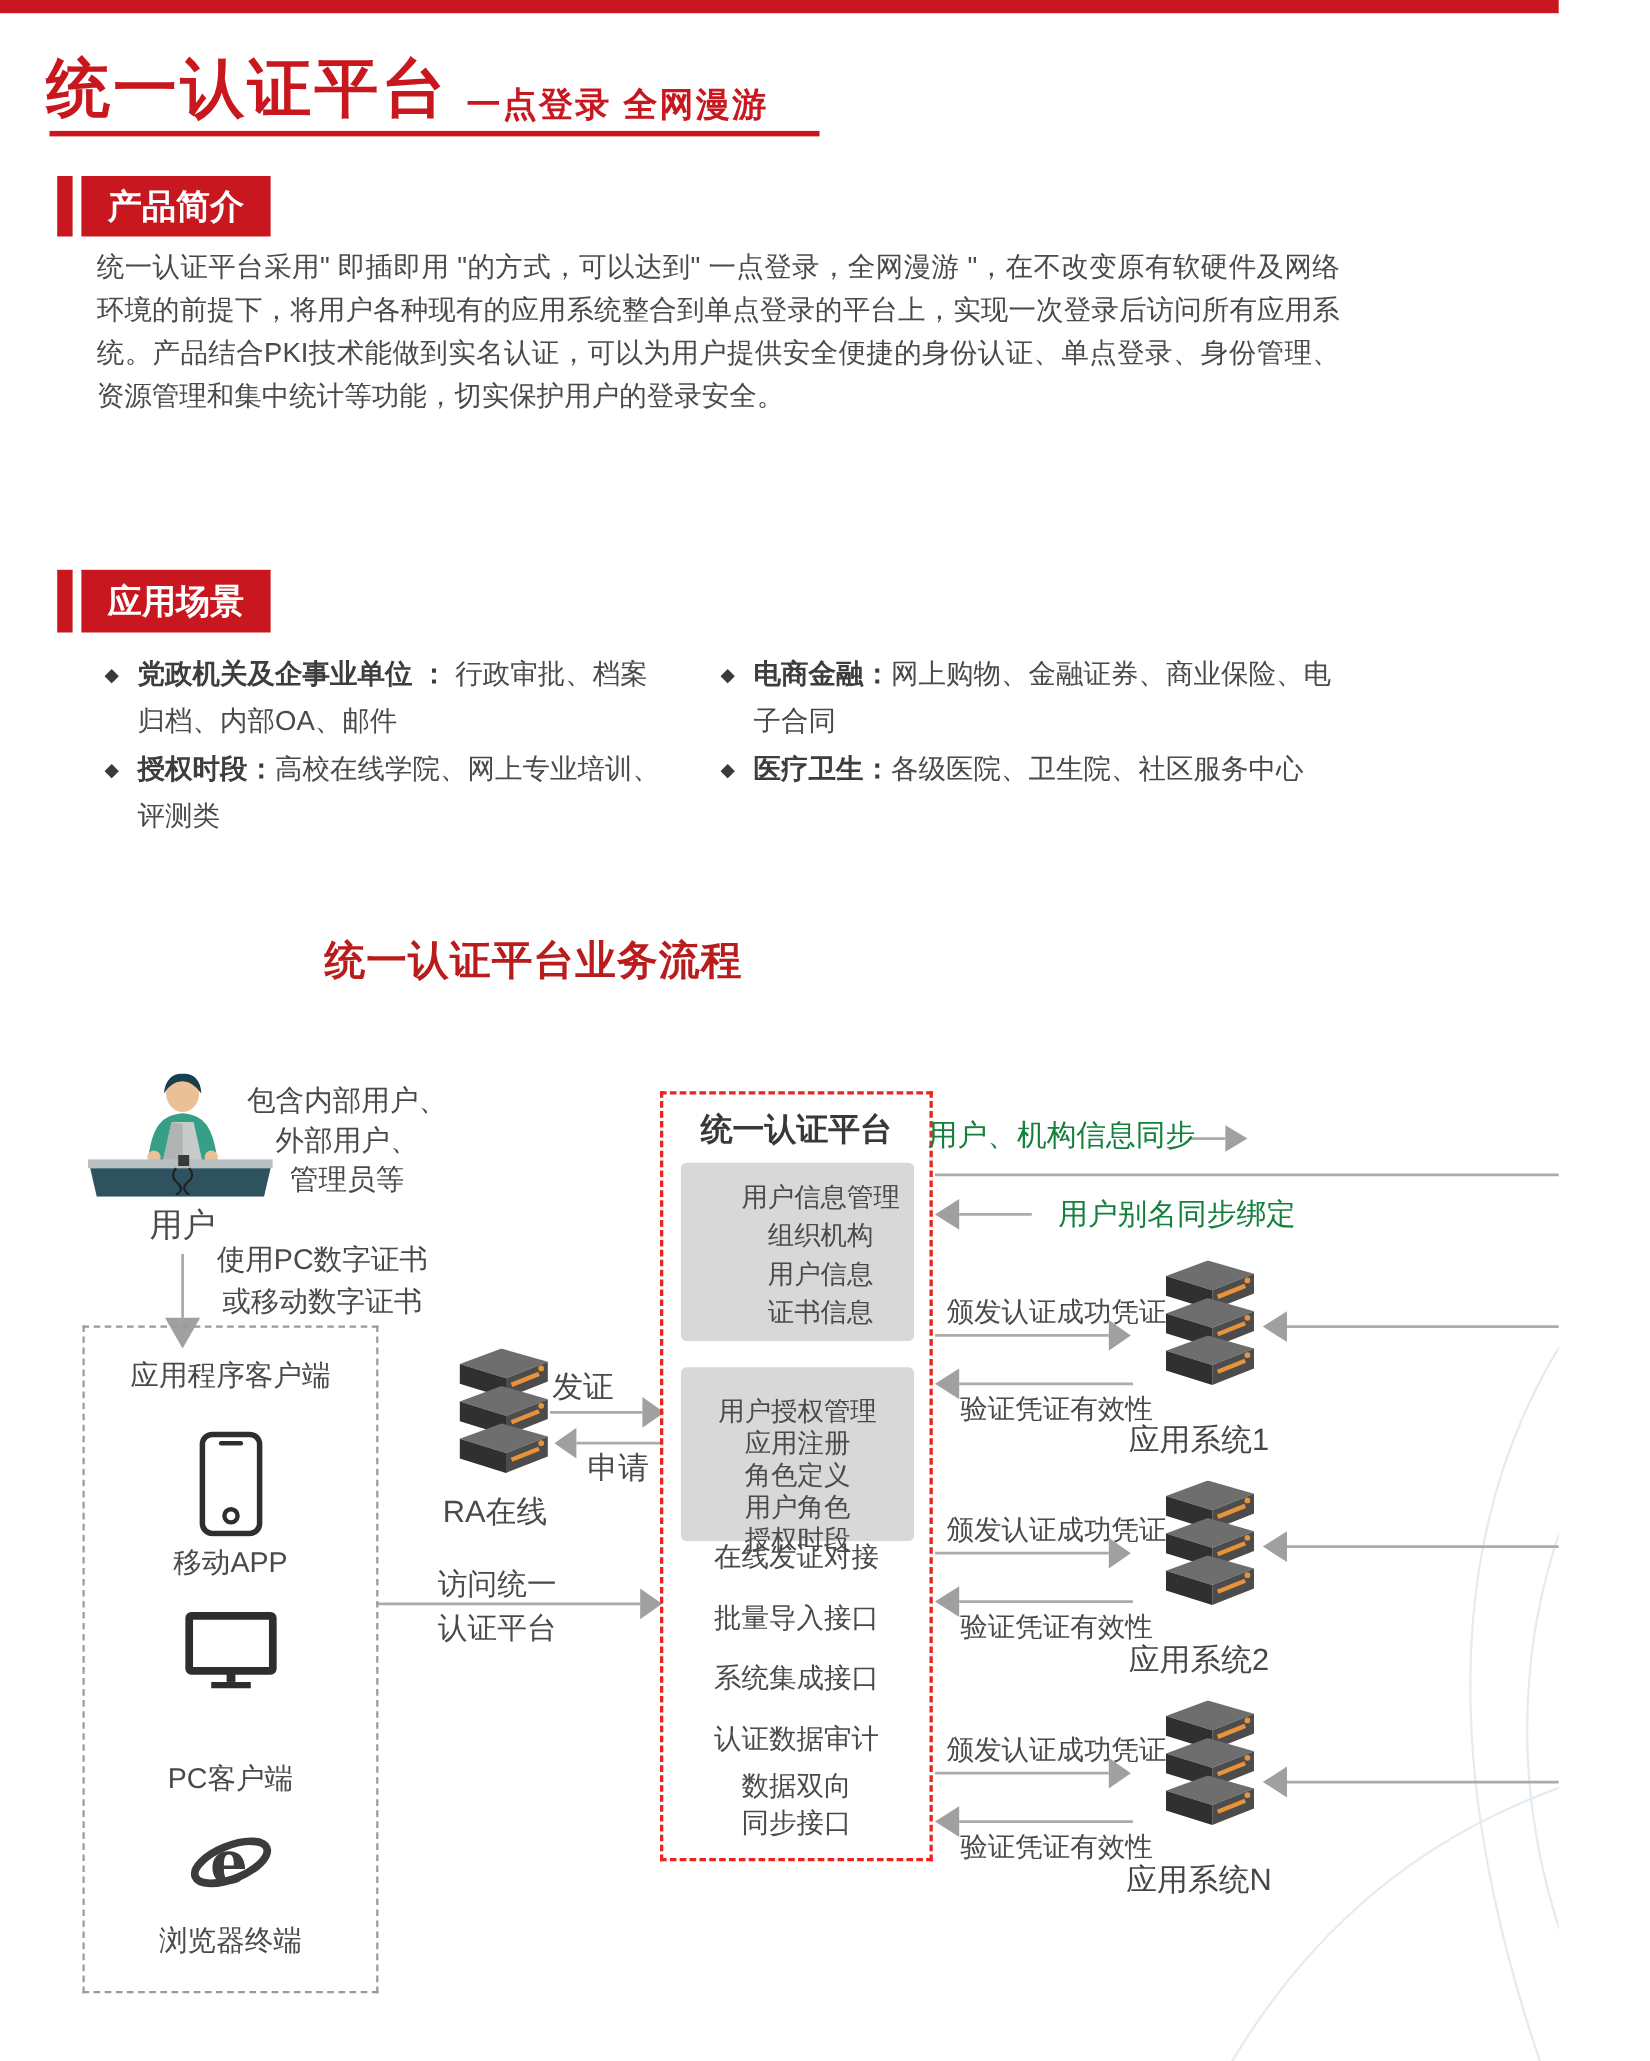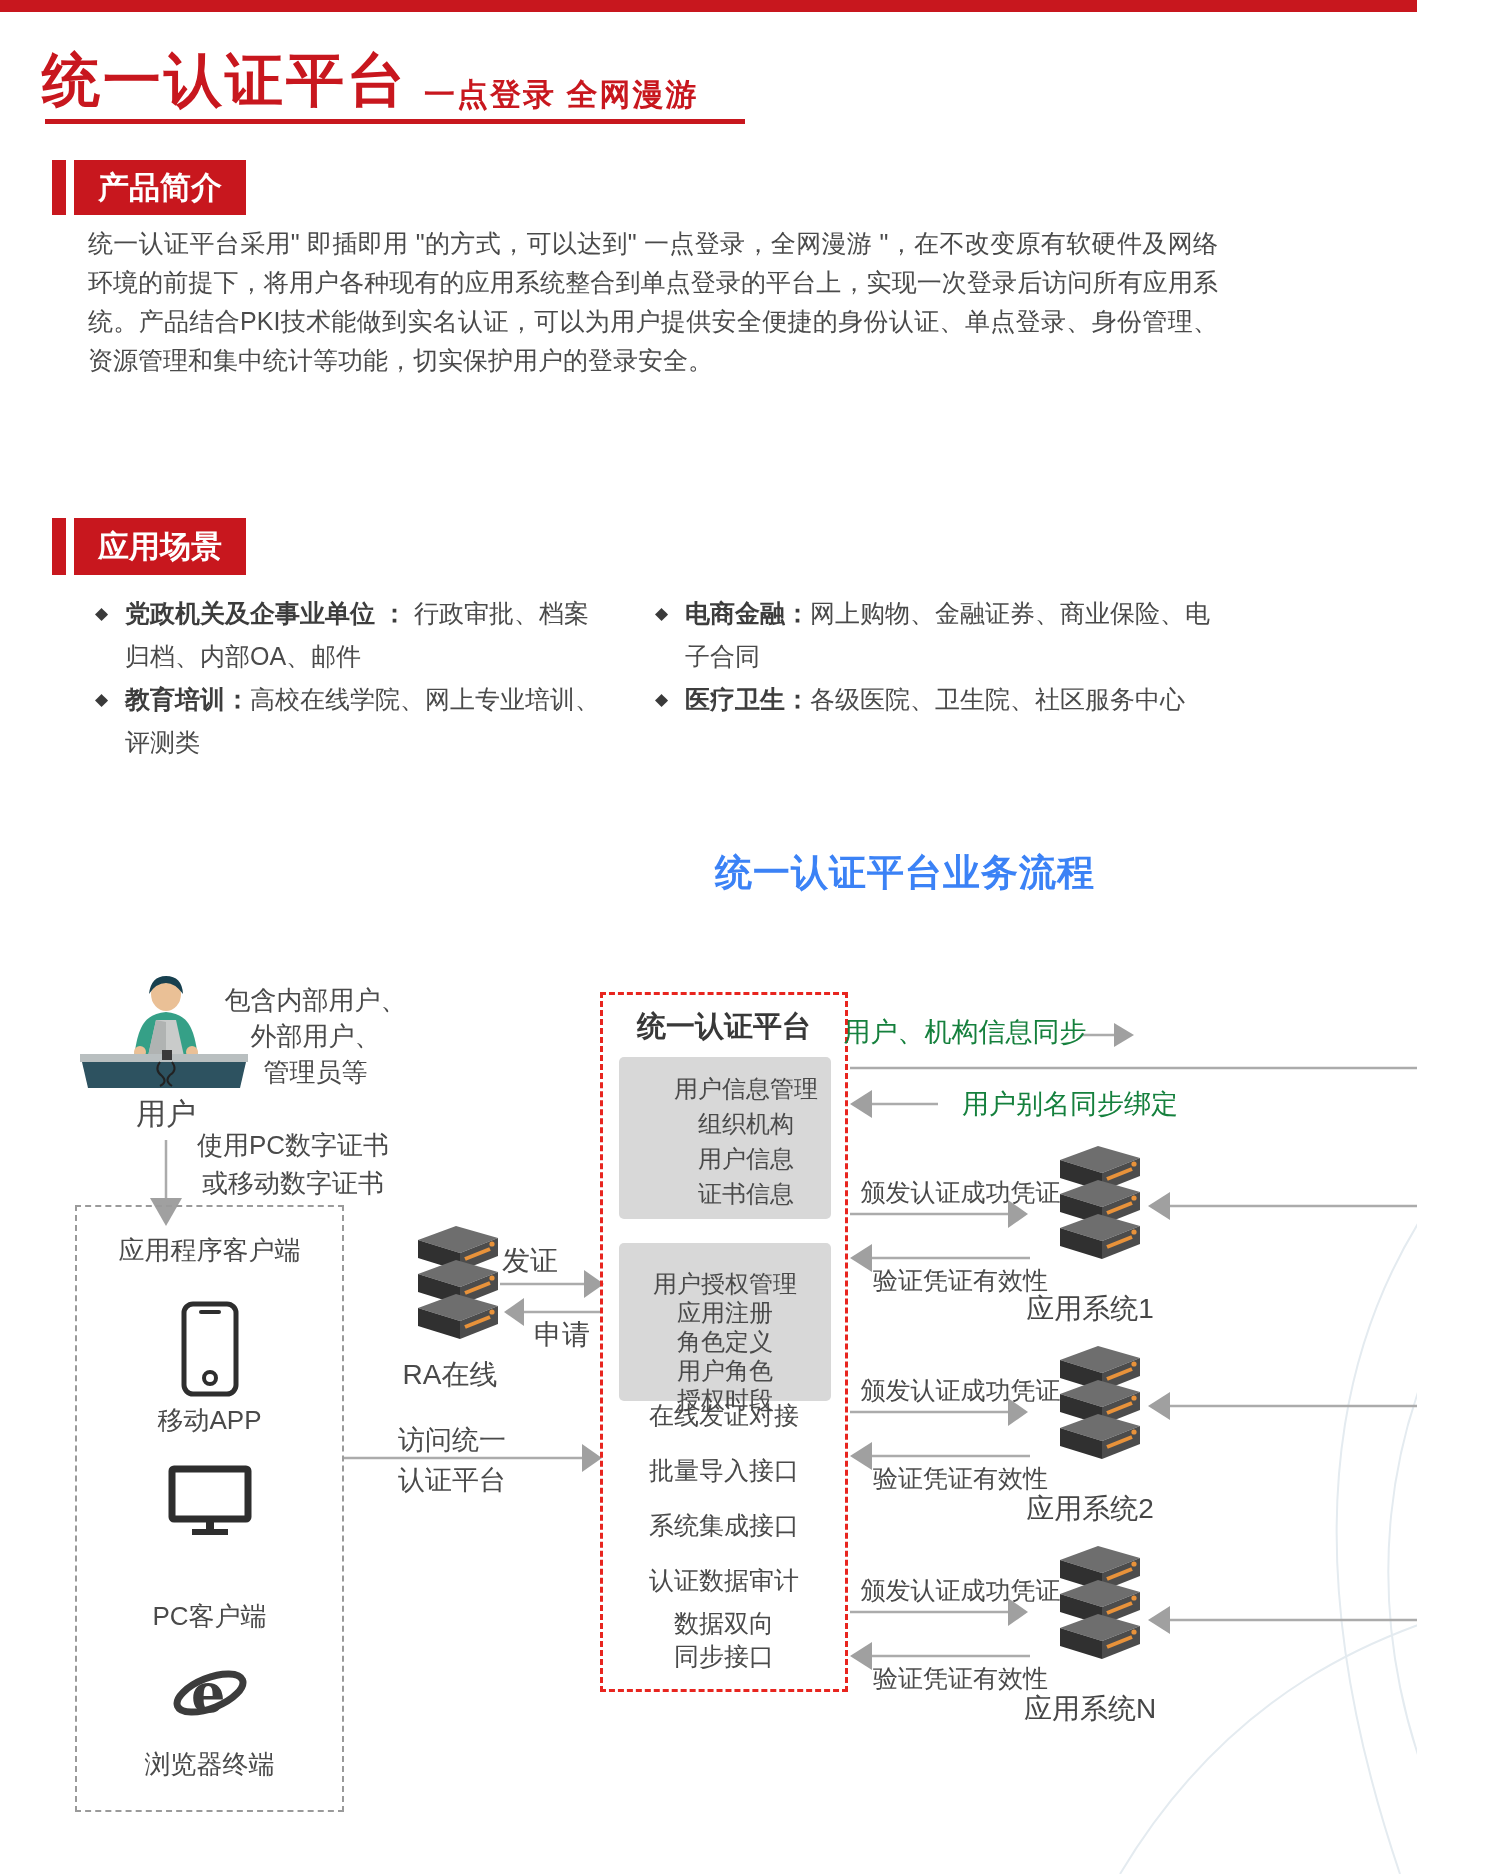--- a/index.html
+++ b/index.html
@@ -18,21 +18,21 @@
   .section-box{width:172px;background:#c8171e;color:#ffffff;font-size:31px;font-weight:bold;
     text-align:center;display:flex;align-items:center;justify-content:center;}
   
   .intro-body{left:88px;top:224px;width:1130px;font-size:25px;line-height:39px;color:#4a4a4a;text-align:justify;}
   
   .bullet-col{font-size:25px;line-height:43px;color:#4a4a4a;}
   .bullet-item{position:relative;padding-left:30px;}
   .bullet-glyph{position:absolute;left:0;top:0;font-size:17px;color:#3a3a3a;}
   .bullet-label{font-weight:bold;color:#3d3d3d;}
   
-  .dg-title{left:295px;top:848px;width:800px;text-align:right;font-size:37px;font-weight:bold;color:#3b82f6;letter-spacing:1px;}
+  .dg-title{left:295px;top:848px;width:800px;text-align:left;font-size:37px;font-weight:bold;color:#b91c1c;letter-spacing:1px;}
   .dg-text{color:#4a4a4a;}
   .center-text{text-align:center;}
   .client-box{left:75px;top:1205px;width:265px;height:603px;border:2px dashed #9a9a9a;}
   .client-box .inner{position:absolute;left:50%;transform:translateX(-50%);white-space:nowrap;}
   .platform-box{left:600px;top:992px;width:248px;height:700px;border:3px dashed #e8251f;box-sizing:border-box;}
   .platform-box .inner{position:absolute;left:0;width:100%;text-align:center;}
   .gray-panel{position:absolute;left:16px;width:212px;background:#d8d8d8;border-radius:5px;text-align:center;font-size:24px;color:#4a4a4a;}
   .gp1{top:62px;height:162px;line-height:35px;padding-top:14px;box-sizing:border-box;padding-left:42px;}
   .gp2{top:248px;height:158px;line-height:29px;padding-top:26px;box-sizing:border-box;}
   .pf-item{font-size:25px;}
@@ -128,21 +128,21 @@
   <div class="abs intro-body">统一认证平台采用" 即插即用 "的方式，可以达到" 一点登录，全网漫游 "，在不改变原有软硬件及网络环境的前提下，将用户各种现有的应用系统整合到单点登录的平台上，实现一次登录后访问所有应用系统。产品结合PKI技术能做到实名认证，可以为用户提供安全便捷的身份认证、单点登录、身份管理、资源管理和集中统计等功能，切实保护用户的登录安全。</div>
 
   <div class="abs accent-bar" style="left:52px;top:518px;height:57px;"></div>
   <div class="abs section-box" style="left:74px;top:518px;height:57px;">应用场景</div>
 
   <div class="abs bullet-col" style="left:95px;top:592px;width:505px;">
     <div class="bullet-item">
       <span class="bullet-glyph">◆</span><span class="bullet-label">党政机关及企事业单位 ：</span><span> 行政审批、档案归档、内部OA、邮件</span>
     </div>
     <div class="bullet-item">
-      <span class="bullet-glyph">◆</span><span class="bullet-label">教育培训：</span><span>高校在线学院、网上专业培训、评测类</span>
+      <span class="bullet-glyph">◆</span><span class="bullet-label">授权时段：</span><span>高校在线学院、网上专业培训、评测类</span>
     </div>
   </div>
   <div class="abs bullet-col" style="left:655px;top:592px;width:560px;">
     <div class="bullet-item">
       <span class="bullet-glyph">◆</span><span class="bullet-label">电商金融：</span><span>网上购物、金融证券、商业保险、电子合同</span>
     </div>
     <div class="bullet-item">
       <span class="bullet-glyph">◆</span><span class="bullet-label">医疗卫生：</span><span>各级医院、卫生院、社区服务中心</span>
     </div>
   </div>

